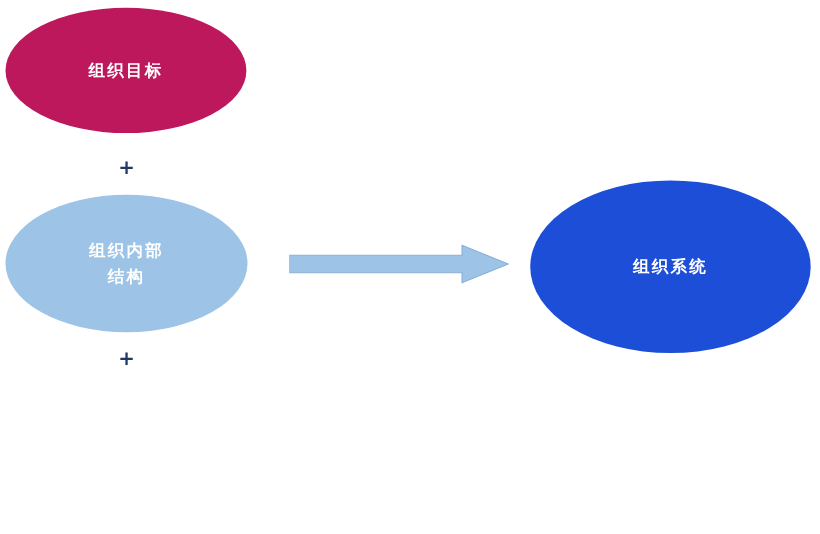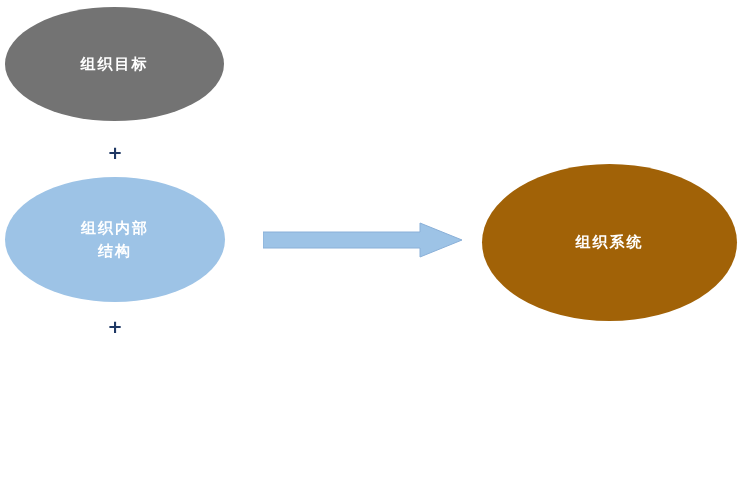--- a/index.html
+++ b/index.html
@@ -49,37 +49,37 @@
     width: 200px;
     height: 40px;
   }
   .arrow-wrap svg { display: block; width: 100%; height: 100%; }
 </style>
 </head>
 <body>
 
 <div class="canvas">
 
-  <div class="ellipse node-goal" style="background-color: #737373;">
+  <div class="ellipse node-goal" style="background-color: #be185d;">
     <span>组织目标</span>
   </div>
 
   <div class="plus plus-1" style="color: rgb(31, 56, 100);">+</div>
 
   <div class="ellipse node-internal" style="background-color: rgb(157, 195, 230);">
     <span>组织内部</span>
     <span>结构</span>
   </div>
 
   <div class="plus plus-2" style="color: rgb(31, 56, 100);">+</div>
 
 
   <div class="arrow-wrap">
     <svg viewBox="0 0 200 40" preserveAspectRatio="none">
       <polygon points="0,12 157,12 157,3 199,20 157,37 157,28 0,28" stroke-width="1" stroke="#8AB0D8" fill="#9DC3E6"></polygon>
     </svg>
   </div>
 
-  <div class="ellipse node-system" style="background-color: #a16207;">
+  <div class="ellipse node-system" style="background-color: #1d4ed8;">
     <span>组织系统</span>
   </div>
 
 </div>
 
 </body></html>

